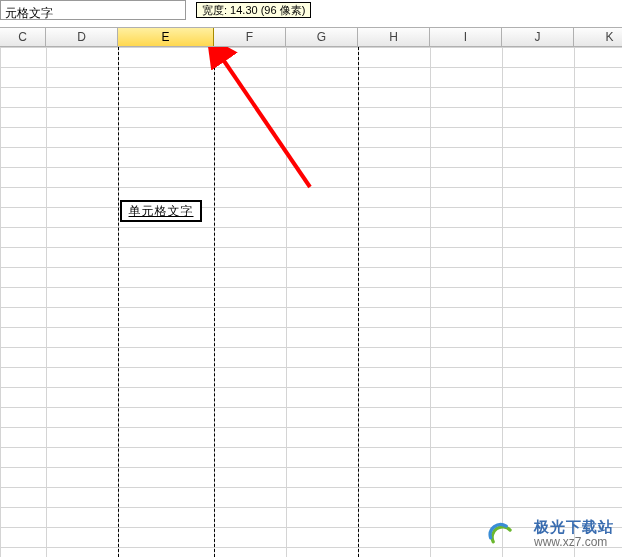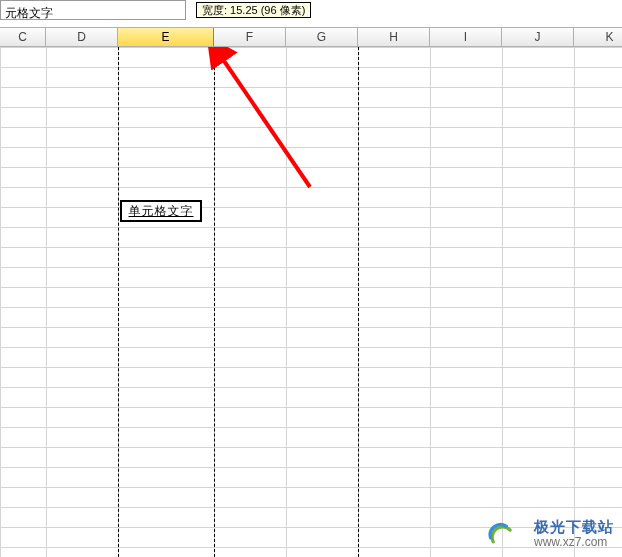--- a/index.html
+++ b/index.html
@@ -136,21 +136,21 @@
     .wm-url { color: #737373; font-size: 12px; }
   </style>
 </head>
 <body>
 
 <div class="name-box">
   <span>元格文字</span>
 </div>
 
 <div class="tooltip">
-  <span>宽度: 15.25 (96 像素)</span>
+  <span>宽度: 14.30 (96 像素)</span>
 </div>
 
 <div class="col-headers" id="col-headers">
     <div class="col-header" style="width: 46px;">C</div>
     <div class="col-header" style="width: 72px;">D</div>
     <div class="col-header selected" style="width: 96px;">E</div>
     <div class="col-header" style="width: 72px;">F</div>
     <div class="col-header" style="width: 72px;">G</div>
     <div class="col-header" style="width: 72px;">H</div>
     <div class="col-header" style="width: 72px;">I</div>

